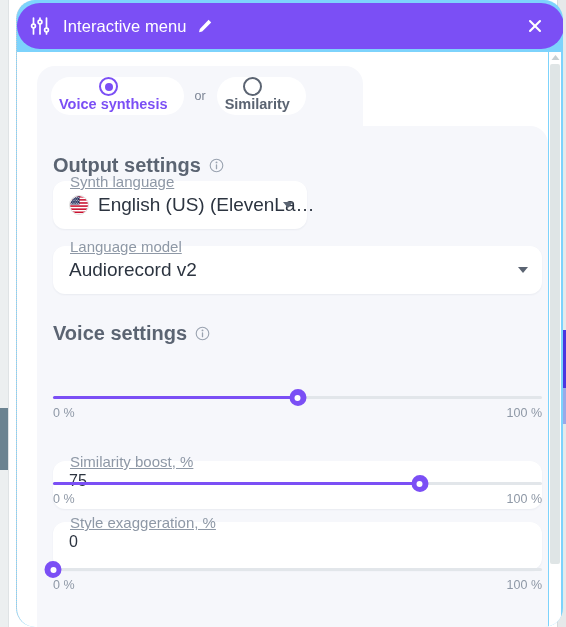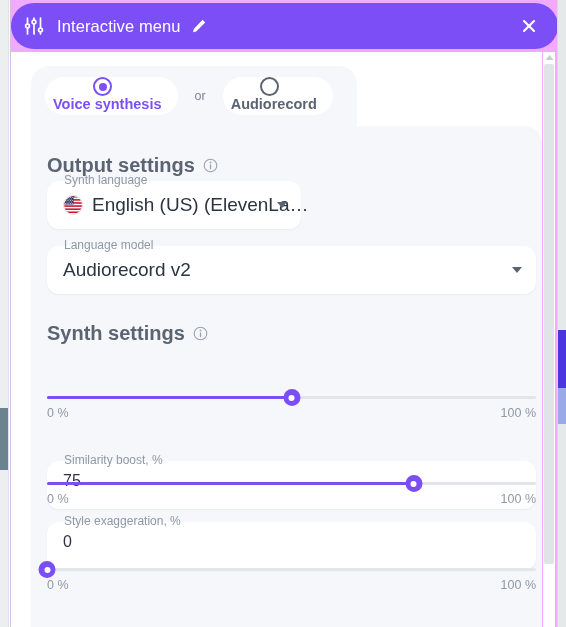--- a/index.html
+++ b/index.html
@@ -62,27 +62,28 @@
     left: 0;
     right: 0;
     top: 408px;
     height: 62px;
     background: #6b8391;
   }
 
   
   .window {
     position: absolute;
-    left: 10px;
+    left: 16px;
     top: 0;
     width: 547px;
     height: 627px;
-    background: #f0abfc;
+    background: #7dd3fc;
     border-left: 1px dotted #c9cdd0;
     overflow: hidden;
+    border-radius: 19px;
   }
 
   
   .titlebar {
     position: absolute;
     left: 0;
     top: 3px;
     width: 547px;
     height: 46px;
     background: #7b4ff5;
@@ -209,21 +210,21 @@
     border-radius: 50%;
     background: #7b4ff5;
   }
   .radio.off { border-color: #5b6472; }
   .tab-label { font-size: 14.5px; font-weight: bold; }
   .tab.active .tab-label { color: #7b4ff5; }
   .tab.inactive .tab-label { color: #5b6472; }
   .tab-or {
     font-size: 12.5px;
     color: #7b8494;
-    margin: 0 17px;
+    margin: 0 11px;
   }
 
   
   .panel {
     position: absolute;
     left: 20px;
     top: 74px;
     width: 511px;
     height: 501px;
     background: #f6f7fb;
@@ -253,25 +254,26 @@
   .field {
     position: absolute;
     background: #ffffff;
     border-radius: 12px;
     box-shadow: 0 1px 2px rgba(40,50,80,0.06);
   }
   .field-label {
     position: absolute;
     top: -8px;
     left: 14px;
-    font-size: 12px;
+    font-size: 15px;
     color: #8e98a6;
     background: transparent;
     padding: 0 3px;
     white-space: nowrap;
+    text-decoration: underline;
   }
   .field-value {
     position: absolute;
     left: 16px;
     top: 50%;
     transform: translateY(-50%);
     font-size: 19px;
     color: #2c3440;
     white-space: nowrap;
     overflow: hidden;
@@ -420,21 +422,21 @@
     <div class="body">
 
       <div class="tabstrip">
         <div class="tab active">
           <span class="radio on"></span>
           <span class="tab-label">Voice synthesis</span>
         </div>
         <span class="tab-or">or</span>
         <div class="tab inactive">
           <span class="radio off"></span>
-          <span class="tab-label">Audiorecord</span>
+          <span class="tab-label">Similarity</span>
         </div>
       </div>
 
       <div class="panel">
 
         <div class="section-title" style="left:16px; top:28px;">
           <span>Output settings</span>
           <span class="info-icon">
             <svg width="15" height="15" viewBox="0 0 15 15">
               <circle cx="7.5" cy="7.5" r="6.3" fill="none" stroke="#9aa3b0" stroke-width="1.1"></circle>
@@ -493,21 +495,21 @@
         </div>
 
 
         <div class="field" style="left:16px; top:120px; width:489px; height:48px;">
           <span class="field-label">Language model</span>
           <span class="field-value">Audiorecord v2</span>
           <span class="field-caret"></span>
         </div>
 
         <div class="section-title" style="left:16px; top:196px;">
-          <span>Synth settings</span>
+          <span>Voice settings</span>
           <span class="info-icon">
             <svg width="15" height="15" viewBox="0 0 15 15">
               <circle cx="7.5" cy="7.5" r="6.3" fill="none" stroke="#9aa3b0" stroke-width="1.1"></circle>
               <circle cx="7.5" cy="4.4" r="0.95" fill="#9aa3b0"></circle>
               <rect x="6.85" y="6.3" width="1.3" height="5" rx="0.6" fill="#9aa3b0"></rect>
             </svg>
           </span>
         </div>
 
         <div class="slider-track" style="left:16px; top:270px; width:489px;">

